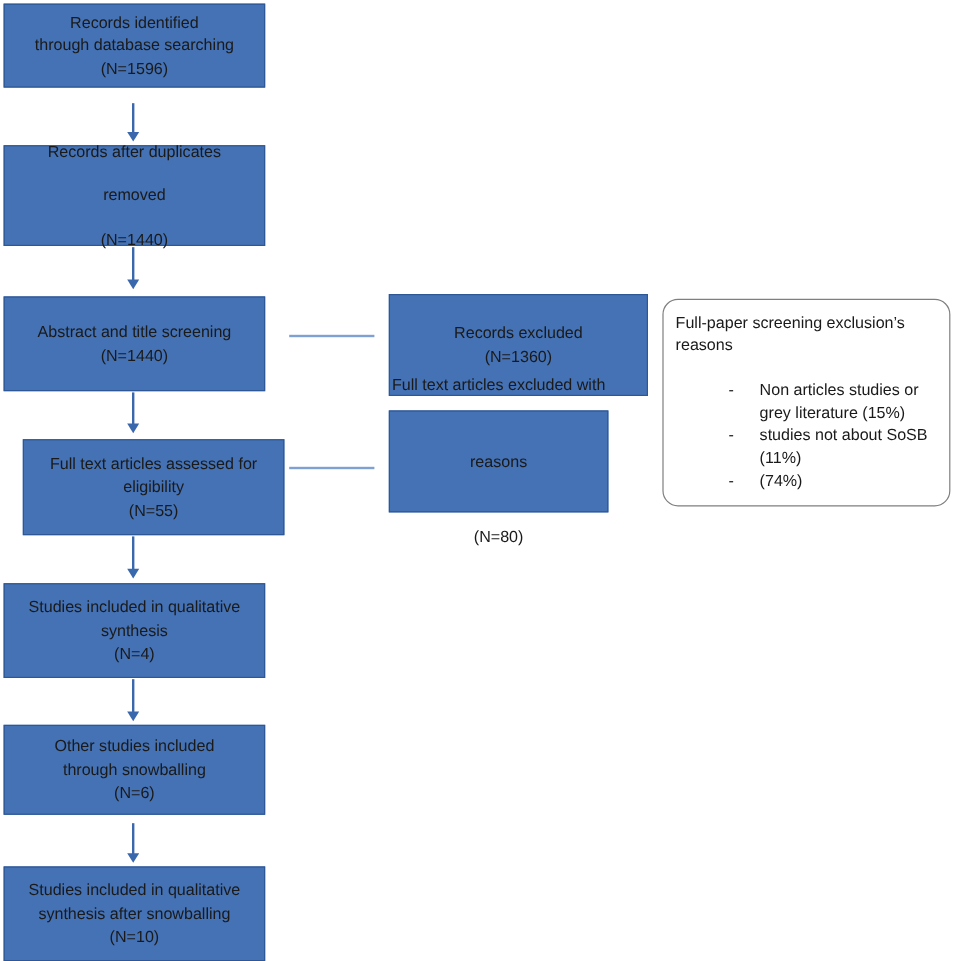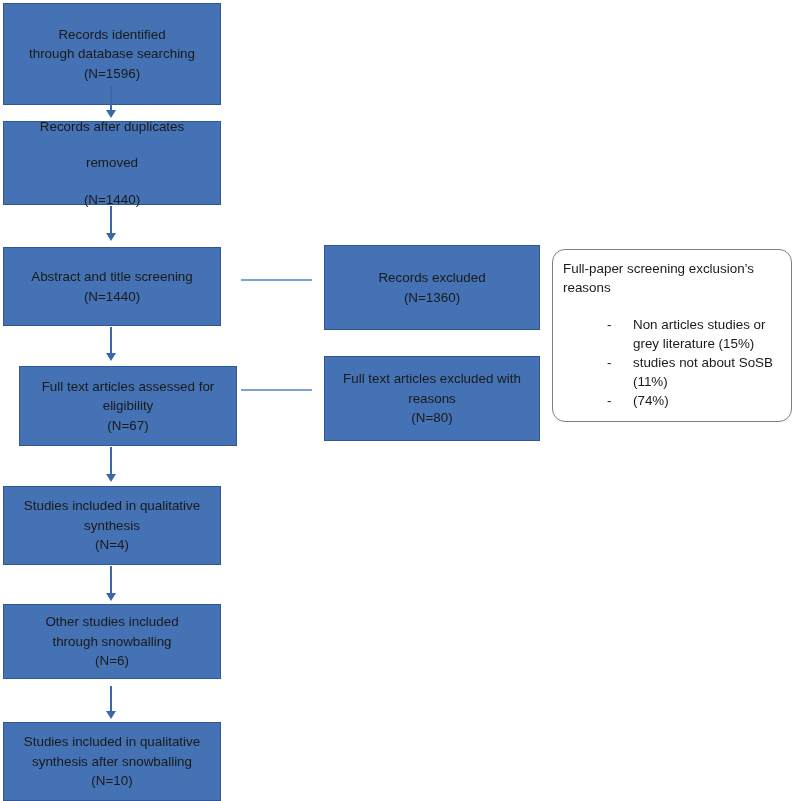--- a/index.html
+++ b/index.html
@@ -85,21 +85,21 @@
   }
   .panel-list li .btext {
     display: block;
   }
 </style>
 </head>
 <body>
 
 <div id="diagram">
 
-  <div class="node" style="left:3px; top:3px; width:218px; height:102px;text-align:right;">
+  <div class="node" style="left:3px; top:3px; width:218px; height:70px;text-align:right;">
     <span class="line">Records identified</span>
     <span class="line">through database searching</span>
     <span class="line">(N=1596)</span>
   </div>
 
   <div class="arrow" style="left:110px; top:86px; height:26px;"></div>
   <div class="arrow-head" style="left:106px; top:110px;"></div>
 
   <div class="node" style="left:3px; top:121px; width:218px; height:84px;gap:17px;">
     <span class="line">Records after duplicates</span>
@@ -114,21 +114,21 @@
     <span class="line">Abstract and title screening</span>
     <span class="line">(N=1440)</span>
   </div>
 
   <div class="arrow" style="left:110px; top:327px; height:28px;"></div>
   <div class="arrow-head" style="left:106px; top:353px;"></div>
 
   <div class="node" style="left:19px; top:366px; width:218px; height:80px;">
     <span class="line">Full text articles assessed for</span>
     <span class="line">eligibility</span>
-    <span class="line">(N=67)</span>
+    <span class="line">(N=55)</span>
   </div>
 
   <div class="arrow" style="left:110px; top:447px; height:29px;"></div>
   <div class="arrow-head" style="left:106px; top:474px;"></div>
 
   <div class="node" style="left:3px; top:486px; width:218px; height:79px;">
     <span class="line">Studies included in qualitative</span>
     <span class="line">synthesis</span>
     <span class="line">(N=4)</span>
   </div>
@@ -152,21 +152,21 @@
   </div>
 
   <div class="connector" style="left:241px; top:279px; width:71px;"></div>
   <div class="connector" style="left:241px; top:389px; width:71px;"></div>
 
   <div class="node" style="left:324px; top:245px; width:216px; height:85px;justify-content:center;">
     <span class="line">Records excluded</span>
     <span class="line">(N=1360)</span>
   </div>
 
-  <div class="node" style="left:324px; top:356px; width:216px; height:85px;">
+  <div class="node" style="left:324px; top:342px; width:183px; height:85px;gap:44px;">
     <span class="line">Full text articles excluded with</span>
     <span class="line">reasons</span>
     <span class="line">(N=80)</span>
   </div>
 
   <div class="panel" style="left:552px; top:249px; width:240px; height:173px;border-radius:13px;">
     <span class="panel-heading">Full-paper screening exclusion’s reasons</span>
     <ul class="panel-list">
       <li>
         <span class="dash">-</span>

